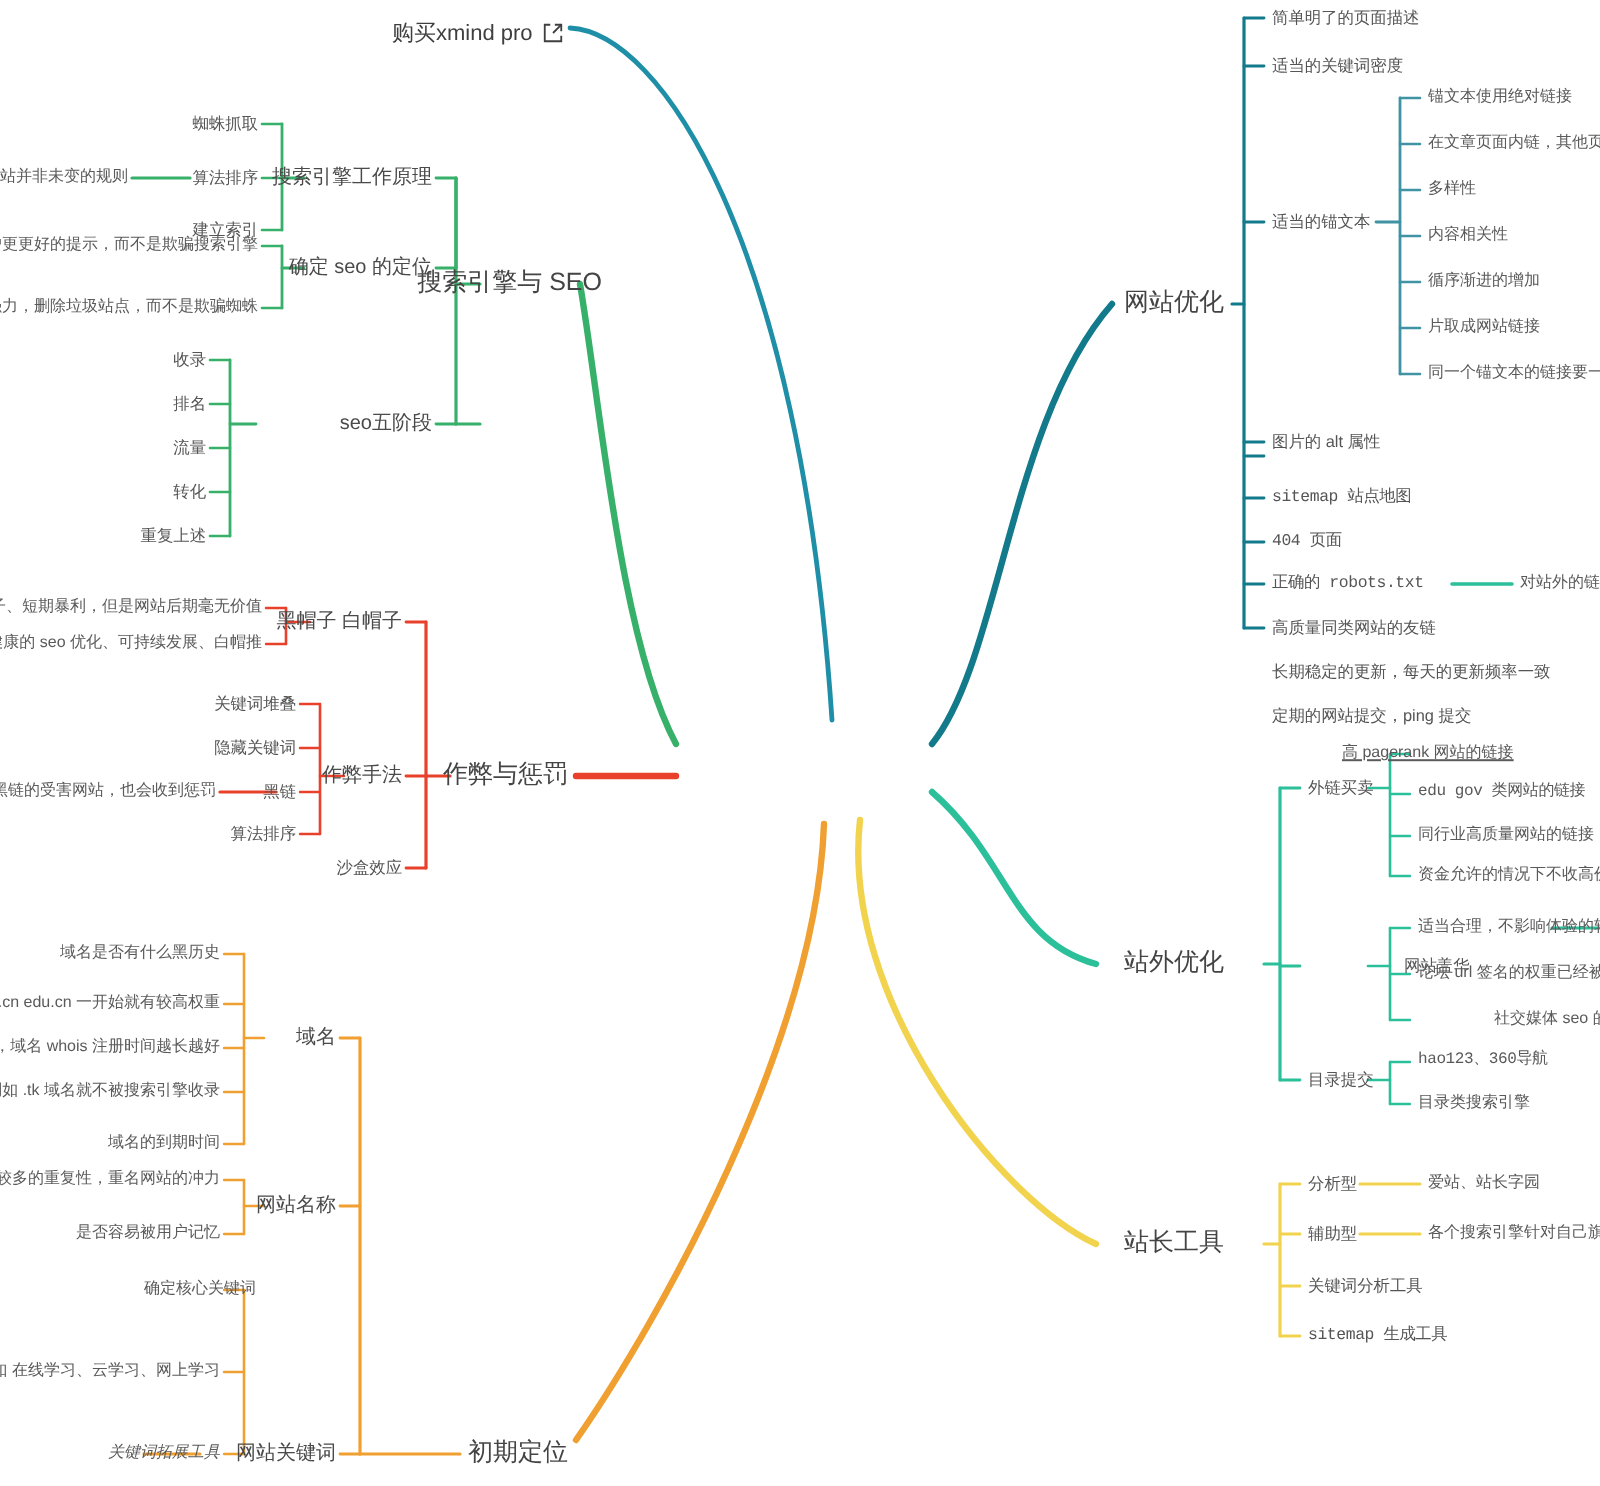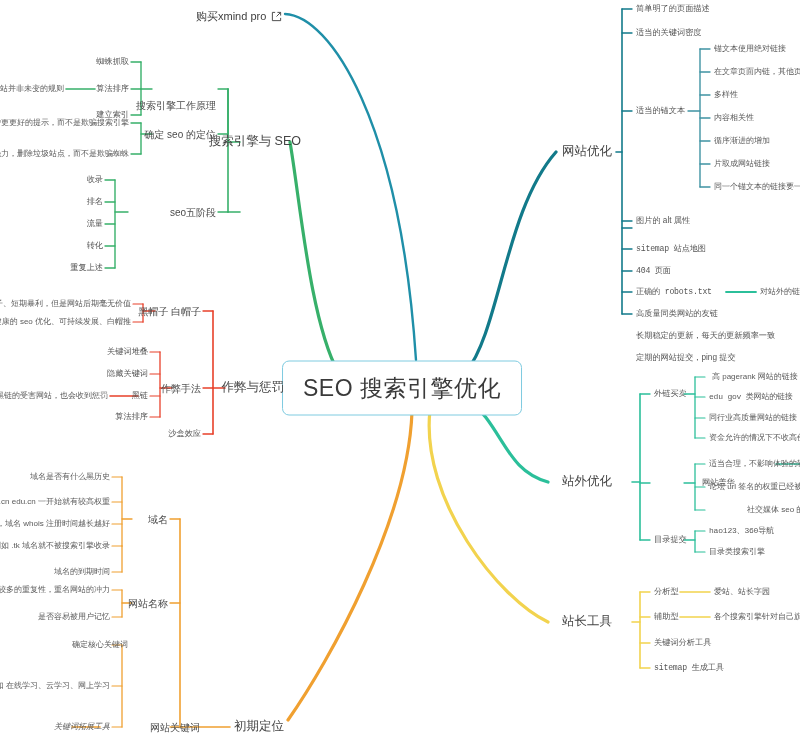--- a/index.html
+++ b/index.html
@@ -215,21 +215,20 @@
     <span>购买xmind pro</span>
     <span>
       <svg width="11" height="11" viewBox="0 0 12 12">
         <path d="M4.5 1.5H1.5v9h9v-3" fill="none" stroke="#3f3f3f" stroke-width="1"></path>
         <path d="M7 1.5h3.5V5" fill="none" stroke="#3f3f3f" stroke-width="1"></path>
         <path d="M6 6L10.3 1.7" fill="none" stroke="#3f3f3f" stroke-width="1"></path>
       </svg>
     </span>
   </div>
 
-  <div class="central" style="left:402px;top:388px;">SEO 搜索引擎优化</div>
 
   <div class="node r lvl1" style="left:562px;top:152px;">网站优化</div>
   <div class="node r lvl1" style="left:562px;top:482px;">站外优化</div>
   <div class="node r lvl1" style="left:562px;top:622px;">站长工具</div>
   <div class="node l lvl1" style="left:301px;top:142px;">搜索引擎与 SEO</div>
   <div class="node l lvl1" style="left:284px;top:388px;">作弊与惩罚</div>
   <div class="node l lvl1" style="left:284px;top:727px;">初期定位</div>
 
   <div class="node r lvl3" style="left:636px;top:9px;">简单明了的页面描述</div>
   <div class="node r lvl3" style="left:636px;top:33px;">适当的关键词密度</div>
@@ -249,40 +248,40 @@
   <div class="node r lvl4" style="left:714px;top:141px;">循序渐进的增加</div>
   <div class="node r lvl4" style="left:714px;top:164px;">片取成网站链接</div>
   <div class="node r lvl4" style="left:714px;top:187px;">同一个锚文本的链接要一致</div>
 
   <div class="node r lvl4" style="left:760px;top:292px;">对站外的链接不要链出</div>
 
   <div class="node r lvl3" style="left:654px;top:394px;">外链买卖</div>
   <div class="node r lvl3" style="left:654px;top:483px;margin-left:48px;">网站盖华</div>
   <div class="node r lvl3" style="left:654px;top:540px;">目录提交</div>
 
-  <div class="node r lvl4" style="left:712px;top:377px;">高 pagerank 网站的链接</div>
+  <div class="node r lvl4" style="left:671px;top:377px;text-decoration:underline;">高 pagerank 网站的链接</div>
   <div class="node r lvl4 mono" style="left:709px;top:397px;">edu gov 类网站的链接</div>
   <div class="node r lvl4" style="left:709px;top:418px;">同行业高质量网站的链接</div>
   <div class="node r lvl4" style="left:709px;top:438px;">资金允许的情况下不收高价购买链接</div>
 
   <div class="node r lvl4" style="left:709px;top:464px;">适当合理，不影响体验的软文</div>
   <div class="node r lvl4" style="left:709px;top:487px;">论坛 url 签名的权重已经被降低了</div>
   <div class="node r lvl4" style="left:709px;top:510px;margin-left:38px;">社交媒体 seo 的传播</div>
 
   <div class="node r lvl4 mono" style="left:709px;top:531px;">hao123、360导航</div>
   <div class="node r lvl4" style="left:709px;top:552px;">目录类搜索引擎</div>
 
   <div class="node r lvl3" style="left:654px;top:592px;">分析型</div>
   <div class="node r lvl3" style="left:654px;top:617px;">辅助型</div>
   <div class="node r lvl3" style="left:654px;top:643px;">关键词分析工具</div>
   <div class="node r lvl3 mono" style="left:654px;top:668px;">sitemap 生成工具</div>
   <div class="node r lvl4" style="left:714px;top:592px;">爱站、站长字园</div>
   <div class="node r lvl4" style="left:714px;top:617px;">各个搜索引擎针对自己旗下网站生成并接口</div>
 
-  <div class="node l lvl2" style="left:216px;top:105px;">搜索引擎工作原理</div>
+  <div class="node l lvl2" style="left:216px;top:89px;">搜索引擎工作原理</div>
   <div class="node l lvl2" style="left:216px;top:134px;">确定 seo 的定位</div>
   <div class="node l lvl2" style="left:216px;top:212px;">seo五阶段</div>
 
   <div class="node l lvl3" style="left:129px;top:62px;">蜘蛛抓取</div>
   <div class="node l lvl3" style="left:129px;top:89px;">算法排序</div>
   <div class="node l lvl3" style="left:129px;top:115px;">建立索引</div>
   <div class="node l lvl4" style="left:64px;top:89px;">站并非未变的规则</div>
 
   <div class="node l lvl4" style="left:129px;top:123px;">给用户更更好的提示，而不是欺骗搜索引擎</div>
   <div class="node l lvl4" style="left:129px;top:154px;">增强力，删除垃圾站点，而不是欺骗蜘蛛</div>
@@ -301,21 +300,21 @@
   <div class="node l lvl4" style="left:131px;top:322px;">稳定健康的 seo 优化、可持续发展、白帽推</div>
 
   <div class="node l lvl3" style="left:148px;top:352px;">关键词堆叠</div>
   <div class="node l lvl3" style="left:148px;top:374px;">隐藏关键词</div>
   <div class="node l lvl3" style="left:148px;top:396px;">黑链</div>
   <div class="node l lvl3" style="left:148px;top:417px;">算法排序</div>
   <div class="node l lvl4" style="left:108px;top:396px;">被黑链的受害网站，也会收到惩罚</div>
 
   <div class="node l lvl2" style="left:168px;top:519px;">域名</div>
   <div class="node l lvl2" style="left:168px;top:603px;">网站名称</div>
-  <div class="node l lvl2" style="left:168px;top:727px;margin-left:32px;">网站关键词</div>
+  <div class="node l lvl2" style="left:168px;top:727px;">网站关键词</div>
 
   <div class="node l lvl4" style="left:110px;top:477px;">域名是否有什么黑历史</div>
   <div class="node l lvl4" style="left:110px;top:502px;">域名权重，例如 gov.cn edu.cn 一开始就有较高权重</div>
   <div class="node l lvl4" style="left:110px;top:524px;">域名注册时长，域名 whois 注册时间越长越好</div>
   <div class="node l lvl4" style="left:110px;top:546px;">域名是否被屏蔽，例如 .tk 域名就不被搜索引擎收录</div>
   <div class="node l lvl4" style="left:110px;top:572px;">域名的到期时间</div>
 
   <div class="node l lvl4" style="left:110px;top:590px;">是否有较多的重复性，重名网站的冲力</div>
   <div class="node l lvl4" style="left:110px;top:617px;">是否容易被用户记忆</div>
 

